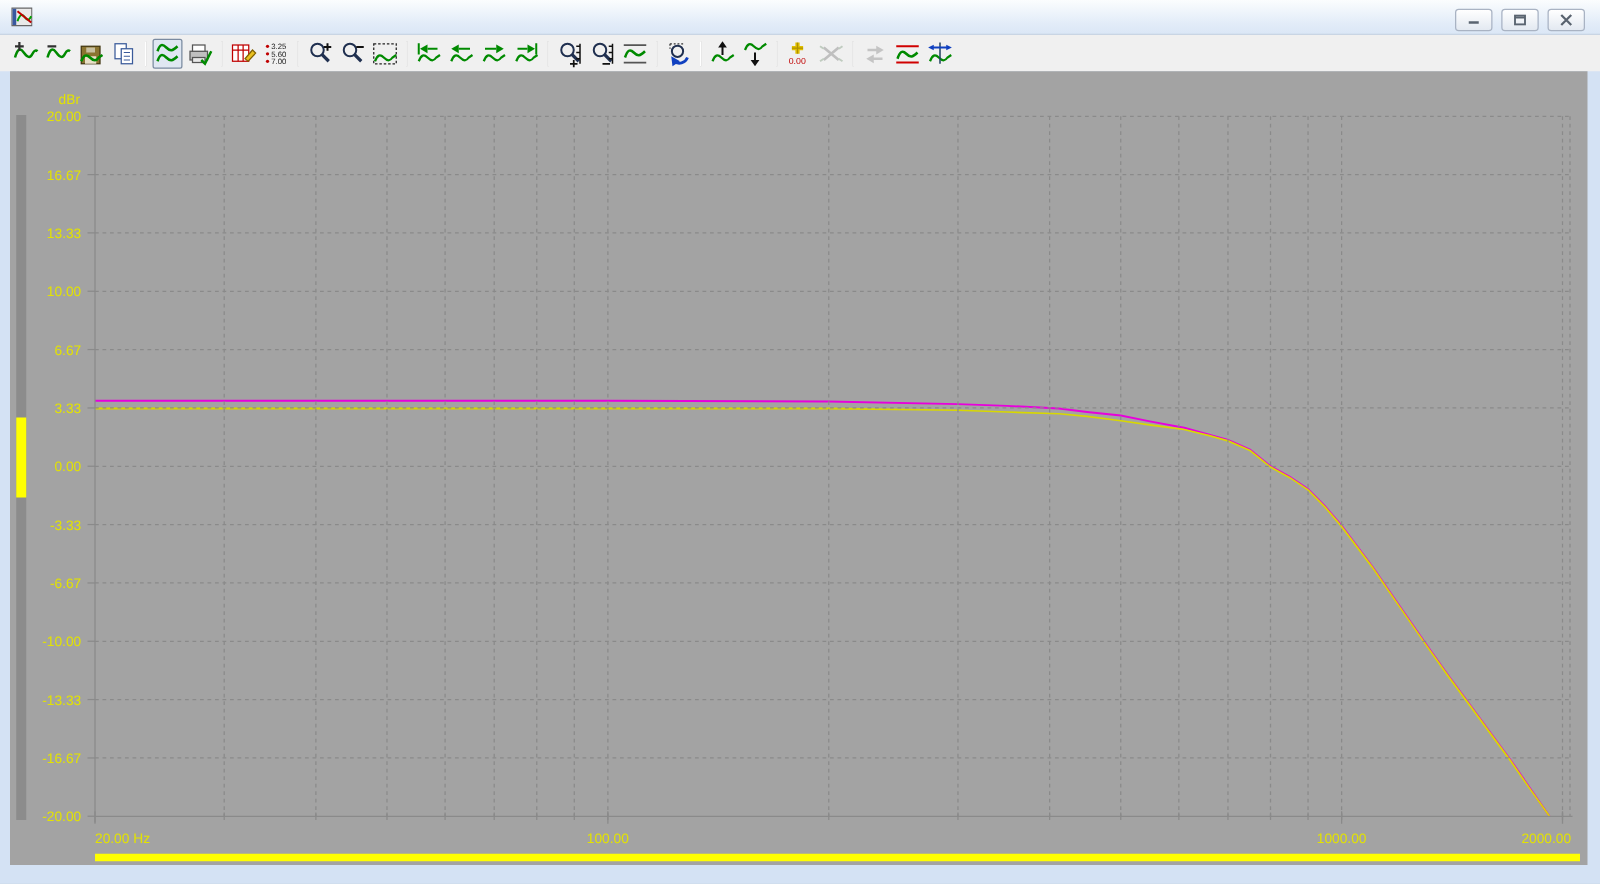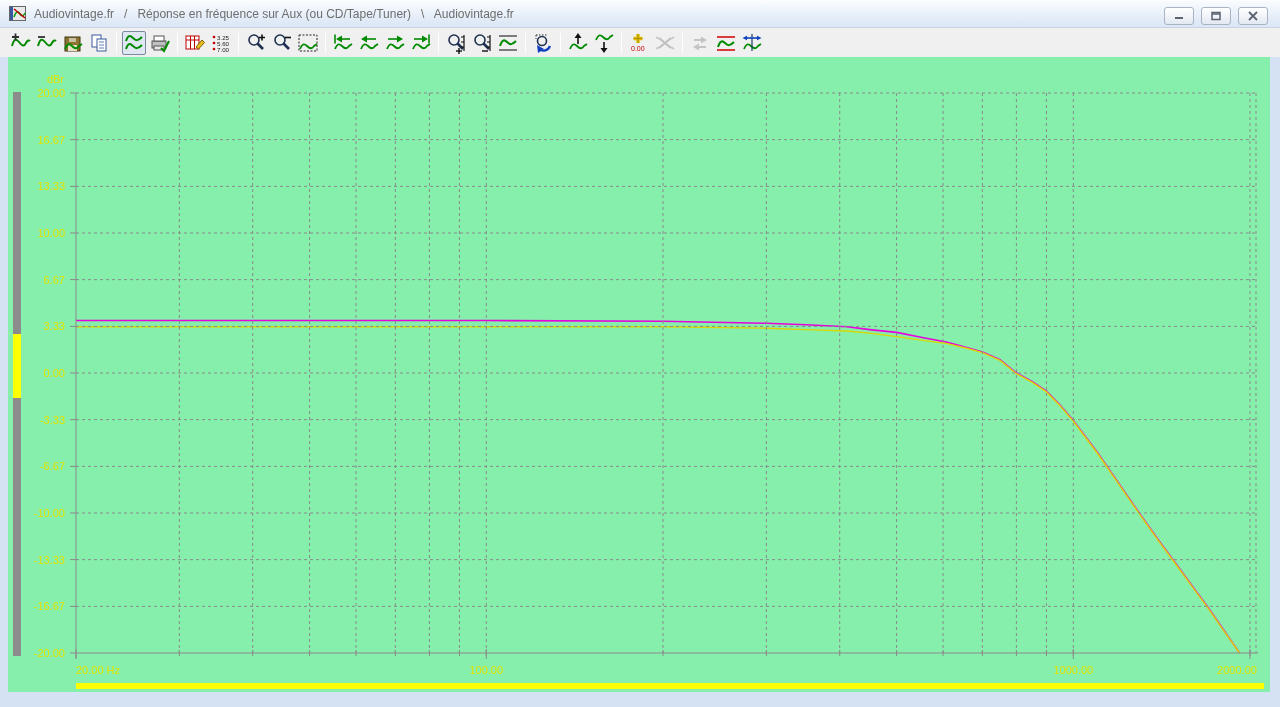--- a/index.html
+++ b/index.html
@@ -23,36 +23,35 @@
     background:#f0f0f0; display:flex; align-items:center; padding-left:8px; }
   .tb-btn { width:24px; height:24px; margin:0 1px; display:flex; align-items:center;
     justify-content:center; border:1px solid transparent; border-radius:2px; }
   .tb-btn.active { border:1px solid #7a8aa0; background:#dfe7f2; }
   .tb-btn.disabled { opacity:.5; filter:grayscale(.6); }
   .tb-sep { width:1px; height:20px; background:#ababab; border-right:1px solid #ffffff;
     margin:0 4px; }
 
   
   .content { position:absolute; left:8px; top:57px; width:1262px; height:635px;
-    background:#86efac; }
+    background:#a3a3a3; }
   svg text { font-family:"Liberation Sans", sans-serif; }
 </style>
 </head>
 <body>
 
 <div class="window">
 
   <div class="titlebar">
     <svg class="app-icon" viewBox="0 0 17 17">
       <rect x="0.5" y="1.5" width="16" height="14" fill="#e9e9e9" stroke="#666"></rect>
       <rect x="1" y="2" width="3" height="13" fill="#3858a0"></rect>
       <path d="M5,12 C7,6 9,6 11,9 C13,12 14.5,11 16,8" stroke="#00a000" stroke-width="1.6" fill="none"></path>
       <path d="M5,4 L16,13" stroke="#c00000" stroke-width="1.6"></path>
     </svg>
-    <span class="title-text">Audiovintage.fr   /   Réponse en fréquence sur Aux (ou CD/Tape/Tuner)   \   Audiovintage.fr</span>
     <div class="win-controls">
       <div class="win-btn">
         <svg width="12" height="10">
             <path d="M2,7 h8" stroke="#5a6470" stroke-width="2"></path>
           </svg>
       </div>
       <div class="win-btn">
         <svg width="12" height="10">
             <rect x="2" y="1.5" width="8" height="7" fill="none" stroke="#5a6470" stroke-width="1.5"></rect>
             <path d="M2,3 h8" stroke="#5a6470" stroke-width="1.5"></path>

